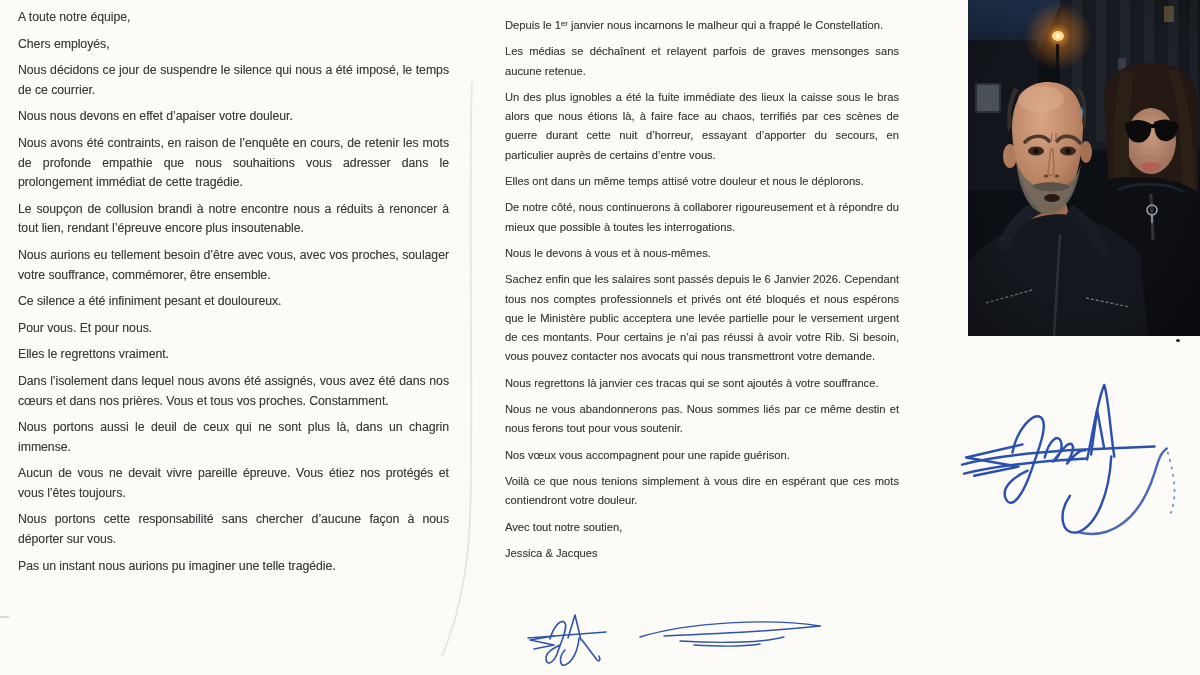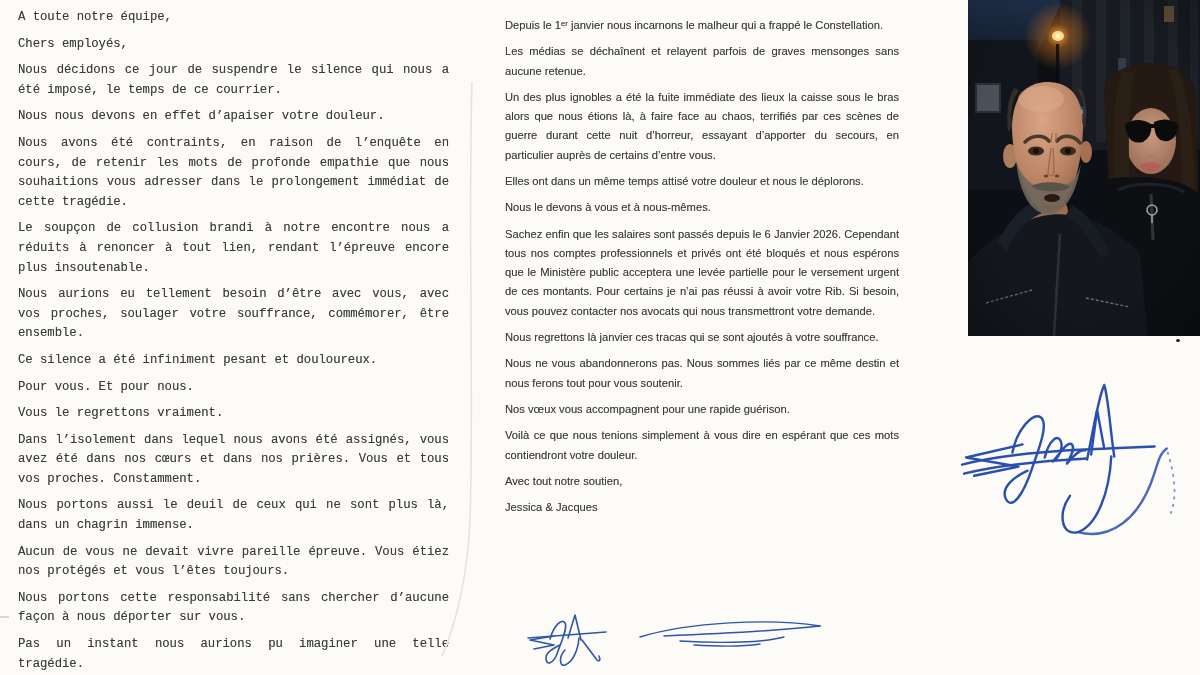--- a/index.html
+++ b/index.html
@@ -5,21 +5,21 @@
   html,body{margin:0;padding:0;}
   #page{
     position:relative; width:1200px; height:675px; overflow:hidden;
     background:#fcfbf8;
     font-family:"Liberation Sans", sans-serif;
     color:#3b3b3b;
   }
   .col{ position:absolute; text-align:justify; }
   .col p{ margin:0; text-shadow:0 0 .5px rgba(59,59,59,.45); }
   #col-left{ left:18px; top:8px; width:431px; font-size:12.3px; line-height:19.6px; letter-spacing:-0.05px; }
-  #col-left p{ margin-bottom:7px;font-family:Liberation Mono, monospace; }
+  #col-left p{ margin-bottom:7px; }
   #col-left p.salutation-2{ }
   #col-right{ left:505px; top:16px; width:394px; font-size:11.2px; line-height:19.2px; }
   #col-right p{ margin-bottom:7.2px; }
   #photo{ position:absolute; left:968px; top:0; width:232px; height:336px; }
   #big-signature{ position:absolute; left:956px; top:350px; width:242px; height:205px; }
   #small-signature{ position:absolute; left:524px; top:611px; width:94px; height:60px; }
   #flourish-signature{ position:absolute; left:634px; top:616px; width:198px; height:34px; }
   #fold-line{ position:absolute; left:438px; top:78px; width:52px; height:590px; }
   #scan-speck{ position:absolute; left:1176px; top:339px; width:4px; height:3px; border-radius:50%; background:#23211e; }
   #edge-dash{ position:absolute; left:0; top:616px; width:9px; height:2px; background:#d9d8d3; }
@@ -34,35 +34,36 @@
     <p class="salutation-1">A toute notre équipe,</p>
     <p class="salutation-2">Chers employés,</p>
     <div>
         <p class="para">Nous décidons ce jour de suspendre le silence qui nous a été imposé, le temps de ce courrier.</p>
         <p class="para">Nous nous devons en effet d’apaiser votre douleur.</p>
         <p class="para">Nous avons été contraints, en raison de l’enquête en cours, de retenir les mots de profonde empathie que nous souhaitions vous adresser dans le prolongement immédiat de cette tragédie.</p>
         <p class="para">Le soupçon de collusion brandi à notre encontre nous a réduits à renoncer à tout lien, rendant l’épreuve encore plus insoutenable.</p>
         <p class="para">Nous aurions eu tellement besoin d’être avec vous, avec vos proches, soulager votre souffrance, commémorer, être ensemble.</p>
         <p class="para">Ce silence a été infiniment pesant et douloureux.</p>
         <p class="para">Pour vous. Et pour nous.</p>
-        <p class="para">Vous le regrettons vraiment.</p>
+        <p class="para">Elles le regrettons vraiment.</p>
         <p class="para">Dans l’isolement dans lequel nous avons été assignés, vous avez été dans nos cœurs et dans nos prières. Vous et tous vos proches. Constamment.</p>
         <p class="para">Nous portons aussi le deuil de ceux qui ne sont plus là, dans un chagrin immense.</p>
         <p class="para">Aucun de vous ne devait vivre pareille épreuve. Vous étiez nos protégés et vous l’êtes toujours.</p>
         <p class="para">Nous portons cette responsabilité sans chercher d’aucune façon à nous déporter sur vous.</p>
         <p class="para">Pas un instant nous aurions pu imaginer une telle tragédie.</p>
       </div>
   </div>
 
   <div id="col-right" class="col">
     <div>
         <p class="para">Depuis le 1ᵉʳ janvier nous incarnons le malheur qui a frappé le Constellation.</p>
         <p class="para">Les médias se déchaînent et relayent parfois de graves mensonges sans aucune retenue.</p>
         <p class="para">Un des plus ignobles a été la fuite immédiate des lieux la caisse sous le bras alors que nous étions là, à faire face au chaos, terrifiés par ces scènes de guerre durant cette nuit d’horreur, essayant d’apporter du secours, en particulier auprès de certains d’entre vous.</p>
         <p class="para">Elles ont dans un même temps attisé votre douleur et nous le déplorons.</p>
+        <p class="para">De notre côté, nous continuerons à collaborer rigoureusement et à répondre du mieux que possible à toutes les interrogations.</p>
         <p class="para">Nous le devons à vous et à nous-mêmes.</p>
         <p class="para">Sachez enfin que les salaires sont passés depuis le 6 Janvier 2026. Cependant tous nos comptes professionnels et privés ont été bloqués et nous espérons que le Ministère public acceptera une levée partielle pour le versement urgent de ces montants. Pour certains je n’ai pas réussi à avoir votre Rib. Si besoin, vous pouvez contacter nos avocats qui nous transmettront votre demande.</p>
         <p class="para">Nous regrettons là janvier ces tracas qui se sont ajoutés à votre souffrance.</p>
         <p class="para">Nous ne vous abandonnerons pas. Nous sommes liés par ce même destin et nous ferons tout pour vous soutenir.</p>
         <p class="para">Nos vœux vous accompagnent pour une rapide guérison.</p>
         <p class="para">Voilà ce que nous tenions simplement à vous dire en espérant que ces mots contiendront votre douleur.</p>
       </div>
     <p>Avec tout notre soutien,</p>
     <p>Jessica &amp; Jacques</p>
   </div>

